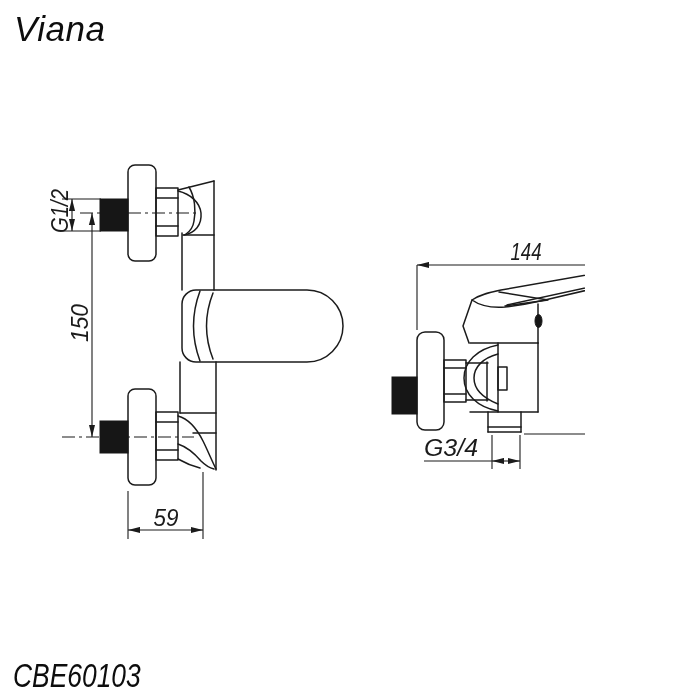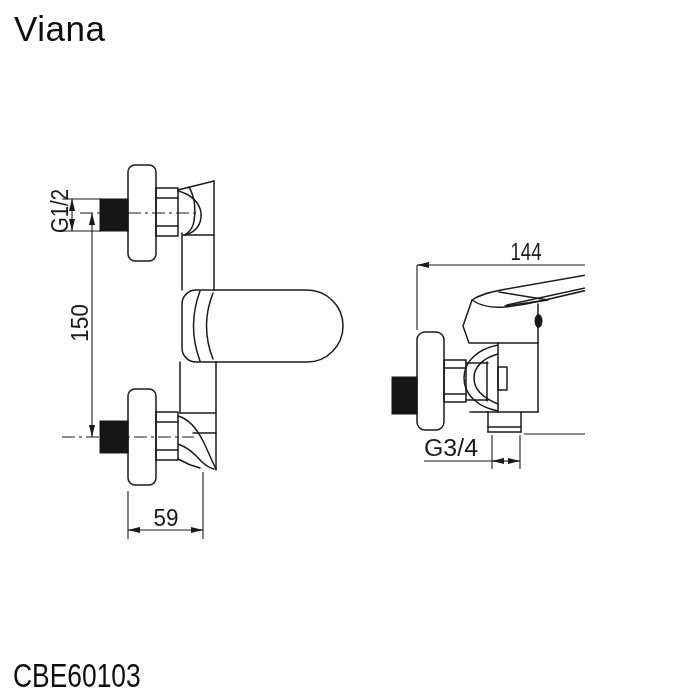--- a/index.html
+++ b/index.html
@@ -1,18 +1,18 @@
 <!DOCTYPE html>
 <html><head>
 <meta charset="utf-8">
 <style>
   html,body{margin:0;padding:0;background:#fff;}
   .sheet{
     position:relative;width:585px;height:700px;background:#ffffff;
-    overflow:hidden;font-family:"Liberation Sans",sans-serif;
+    overflow:hidden;font-family:"Liberation Sans",sans-serif;font-style:italic;
   }
   .title{
     position:absolute;top:10px;left:14px;
     font-size:35px;line-height:1.1;color:#0d0d0d;letter-spacing:.5px;
   }
   .code{
     position:absolute;top:658px;left:13px;
     font-size:33px;line-height:1.1;color:#0d0d0d;
     transform:scaleX(.8);transform-origin:left center;
   }

